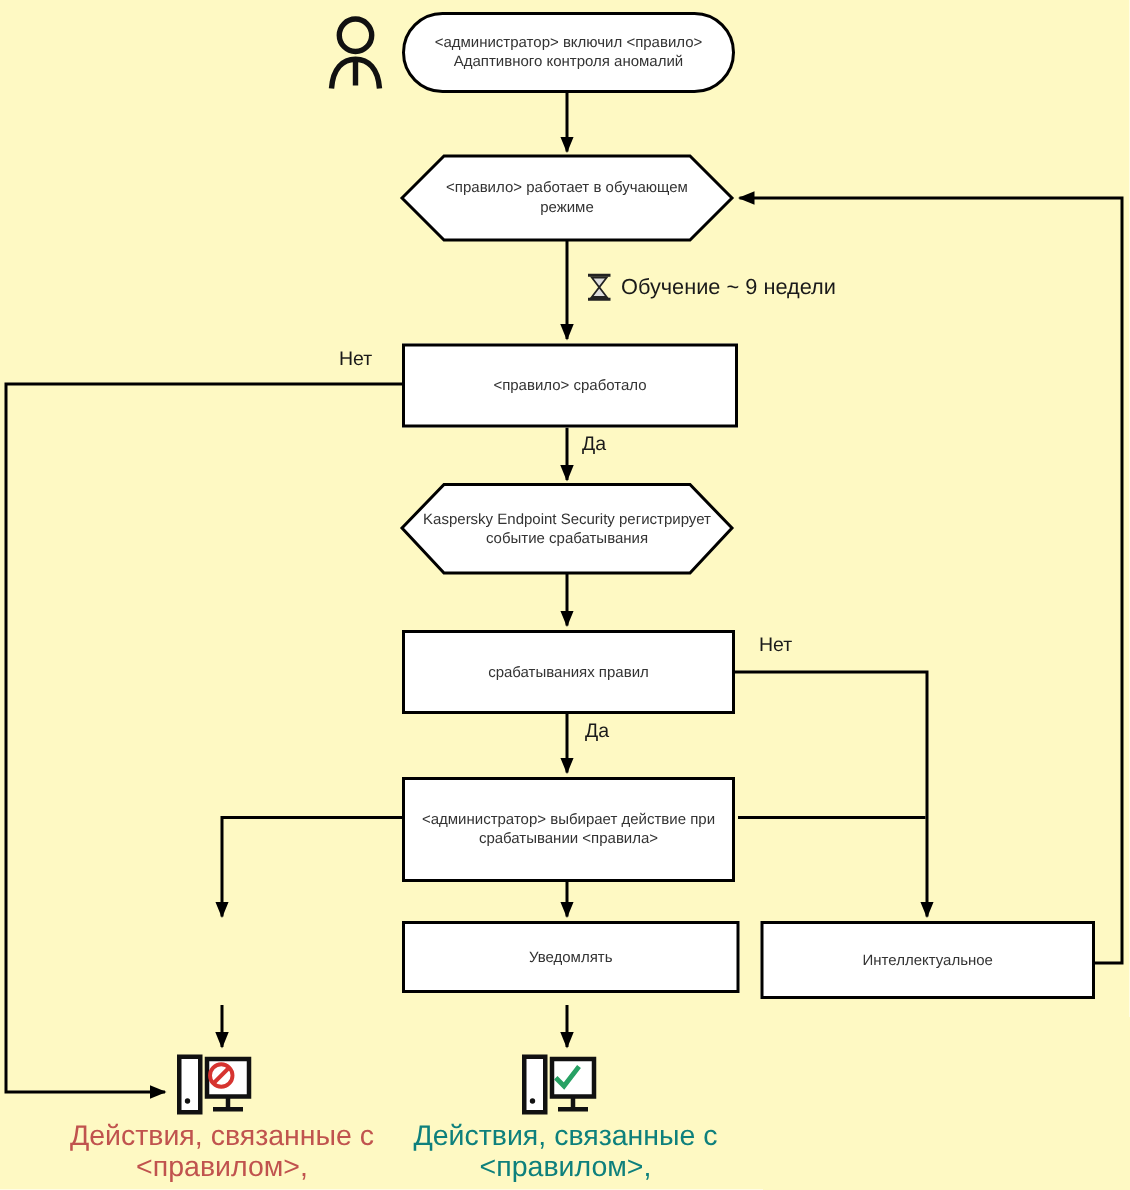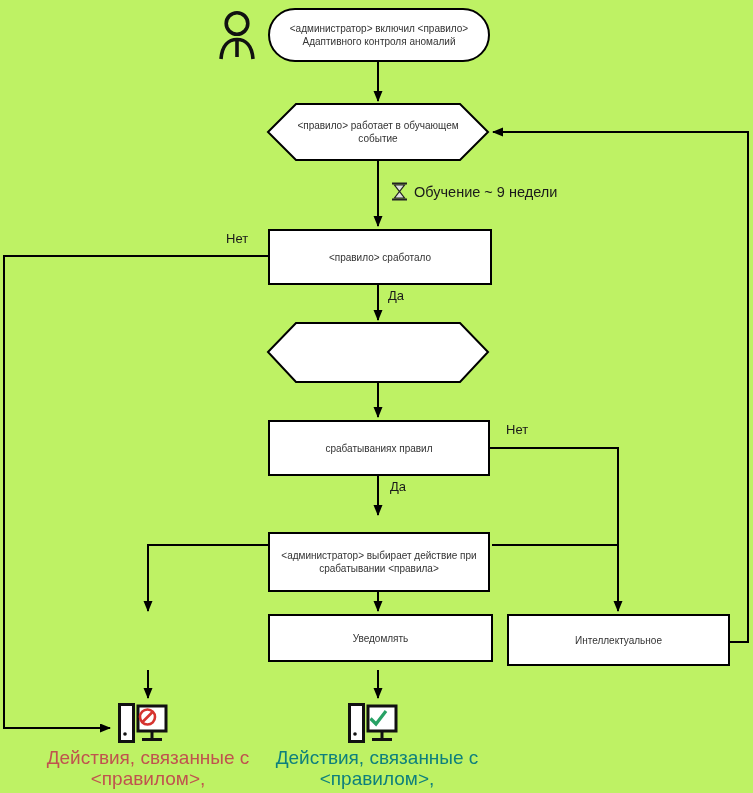--- a/index.html
+++ b/index.html
@@ -1,17 +1,17 @@
 <!DOCTYPE html>
 <html><head>
 <meta charset="utf-8">
 <style>
   html,body{margin:0;padding:0;background:#fff;}
   .canvas{
-    position:relative;width:753px;height:793px;background:#bef264;
+    position:relative;width:753px;height:793px;background:#fef9c3;
     font-family:"Liberation Sans", sans-serif;overflow:hidden;
   }
   .layer{position:absolute;left:0;top:0;width:753px;height:793px;z-index:1;}
   .node{
     position:absolute;box-sizing:border-box;background:#fff;border:2px solid #000;
     display:flex;flex-direction:column;align-items:center;justify-content:center;
     text-align:center;font-size:10px;line-height:13px;color:#333;z-index:2;padding:2px 8px;
   }
   .hex-text{
     position:absolute;display:flex;flex-direction:column;align-items:center;justify-content:center;
@@ -20,21 +20,21 @@
   .edge-label{position:absolute;font-size:13px;color:#1a1a1a;z-index:2;}
   .outcome{position:absolute;text-align:center;font-size:19px;line-height:21px;z-index:2;}
   .icon{position:absolute;z-index:2;}
   .stadium{border-radius:27px;}
   
   #n-start{left:268px;top:8px;width:222px;height:54px;}
   #n-hex1{left:293px;top:106px;width:170px;height:52px;}
   #n-rect1{left:268px;top:229px;width:224px;height:56px;}
   #n-hex2{left:273px;top:325px;width:210px;height:55px;}
   #n-rect2{left:268px;top:420px;width:222px;height:56px;}
-  #n-rect3{left:268px;top:532px;width:222px;height:60px;}
+  #n-rect3{left:268px;top:518px;width:222px;height:70px;}
   #n-block{left:29px;top:614px;width:224px;height:56px;}
   #n-notify{left:268px;top:614px;width:225px;height:48px;}
   #n-smart{left:507px;top:614px;width:223px;height:52px;}
   
   #l-no-left{left:226px;top:231px;}
   #l-yes-1{left:388px;top:288px;}
   #l-no-right{left:506px;top:422px;}
   #l-yes-2{left:390px;top:479px;}
   #l-training{left:414px;top:184px;font-size:14.5px;}
   
@@ -84,36 +84,40 @@
     <path d="M25,34 L25,51" stroke="#111" stroke-width="3.6"></path>
   </svg>
 
   <div id="n-start" class="node stadium">
     <span>&lt;администратор&gt; включил &lt;правило&gt;</span>
     <span>Адаптивного контроля аномалий</span>
   </div>
 
   <div id="n-hex1" class="hex-text">
     <span>&lt;правило&gt; работает в обучающем</span>
-    <span>событие</span>
+    <span>режиме</span>
   </div>
 
   <svg id="i-hourglass" class="icon" width="17" height="19" viewBox="0 0 17 19">
     <path d="M1,1.5 H16 M1,17.5 H16" stroke="#222" stroke-width="2" fill="none"></path>
     <path d="M3.5,3 H13.5 L8.5,9.5 Z" fill="#ddd" stroke="#222" stroke-width="1.2"></path>
     <path d="M3.5,16 H13.5 L8.5,9.5 Z" fill="#ddd" stroke="#222" stroke-width="1.2"></path>
   </svg>
   <div id="l-training" class="edge-label">Обучение ~ 9 недели</div>
 
   <div id="l-no-left" class="edge-label">Нет</div>
   <div id="n-rect1" class="node">
     <span>&lt;правило&gt; сработало</span>
   </div>
   <div id="l-yes-1" class="edge-label">Да</div>
 
+  <div id="n-hex2" class="hex-text">
+    <span>Kaspersky Endpoint Security регистрирует</span>
+    <span>событие срабатывания</span>
+  </div>
 
   <div id="n-rect2" class="node">
     <span>срабатываниях правил</span>
   </div>
   <div id="l-no-right" class="edge-label">Нет</div>
   <div id="l-yes-2" class="edge-label">Да</div>
 
   <div id="n-rect3" class="node">
     <span>&lt;администратор&gt; выбирает действие при</span>
     <span>срабатывании &lt;правила&gt;</span>

